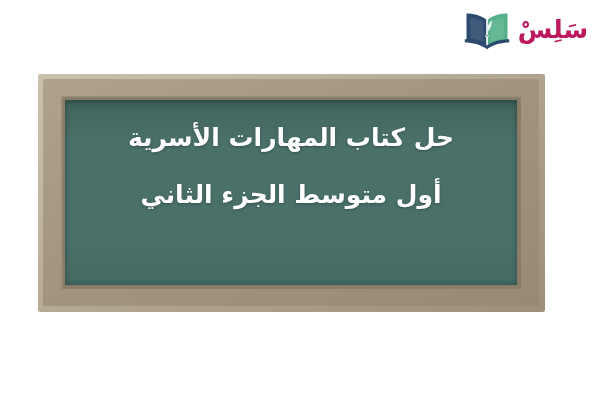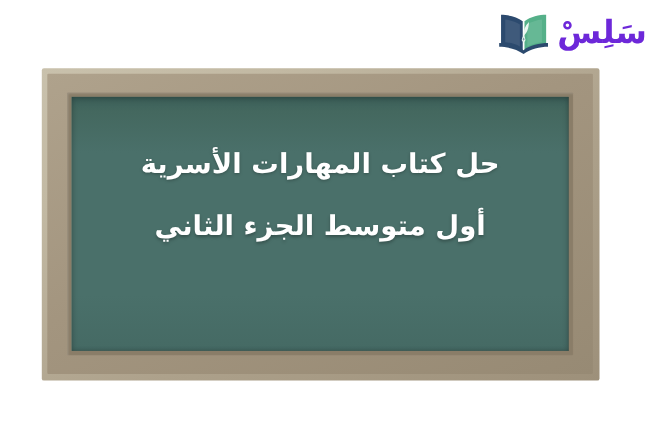--- a/index.html
+++ b/index.html
@@ -29,43 +29,43 @@
     top: 7px;
     right: 12px;
     display: flex;
     flex-direction: row;
     align-items: center;
     gap: 8px;
     height: 46px;
   }
   .brand-wordmark {
     font-family: "DejaVu Sans", "Liberation Sans", sans-serif;
-    font-size: 29px;
+    font-size: 25px;
     font-weight: 700;
-    color: #6d28d9;
+    color: #be185d;
     line-height: 1;
     letter-spacing: 0px;
     white-space: nowrap;
     direction: rtl;
     transform: translateY(-1px);
   }
   .brand-mark {
     width: 46px;
     height: 42px;
     display: block;
     flex: 0 0 auto;
   }
 
   
   .board-wrap {
     position: absolute;
     left: 38px;
-    top: 62px;
+    top: 74px;
     width: 507px;
-    height: 284px;
+    height: 238px;
   }
 
   
   .board-frame-outer {
     position: absolute;
     inset: 0;
     background: linear-gradient(150deg, #C9C1AC 0%, #C2B9A3 22%, #ADA18B 60%, #9D907A 100%);
     border-radius: 2px;
   }
   

